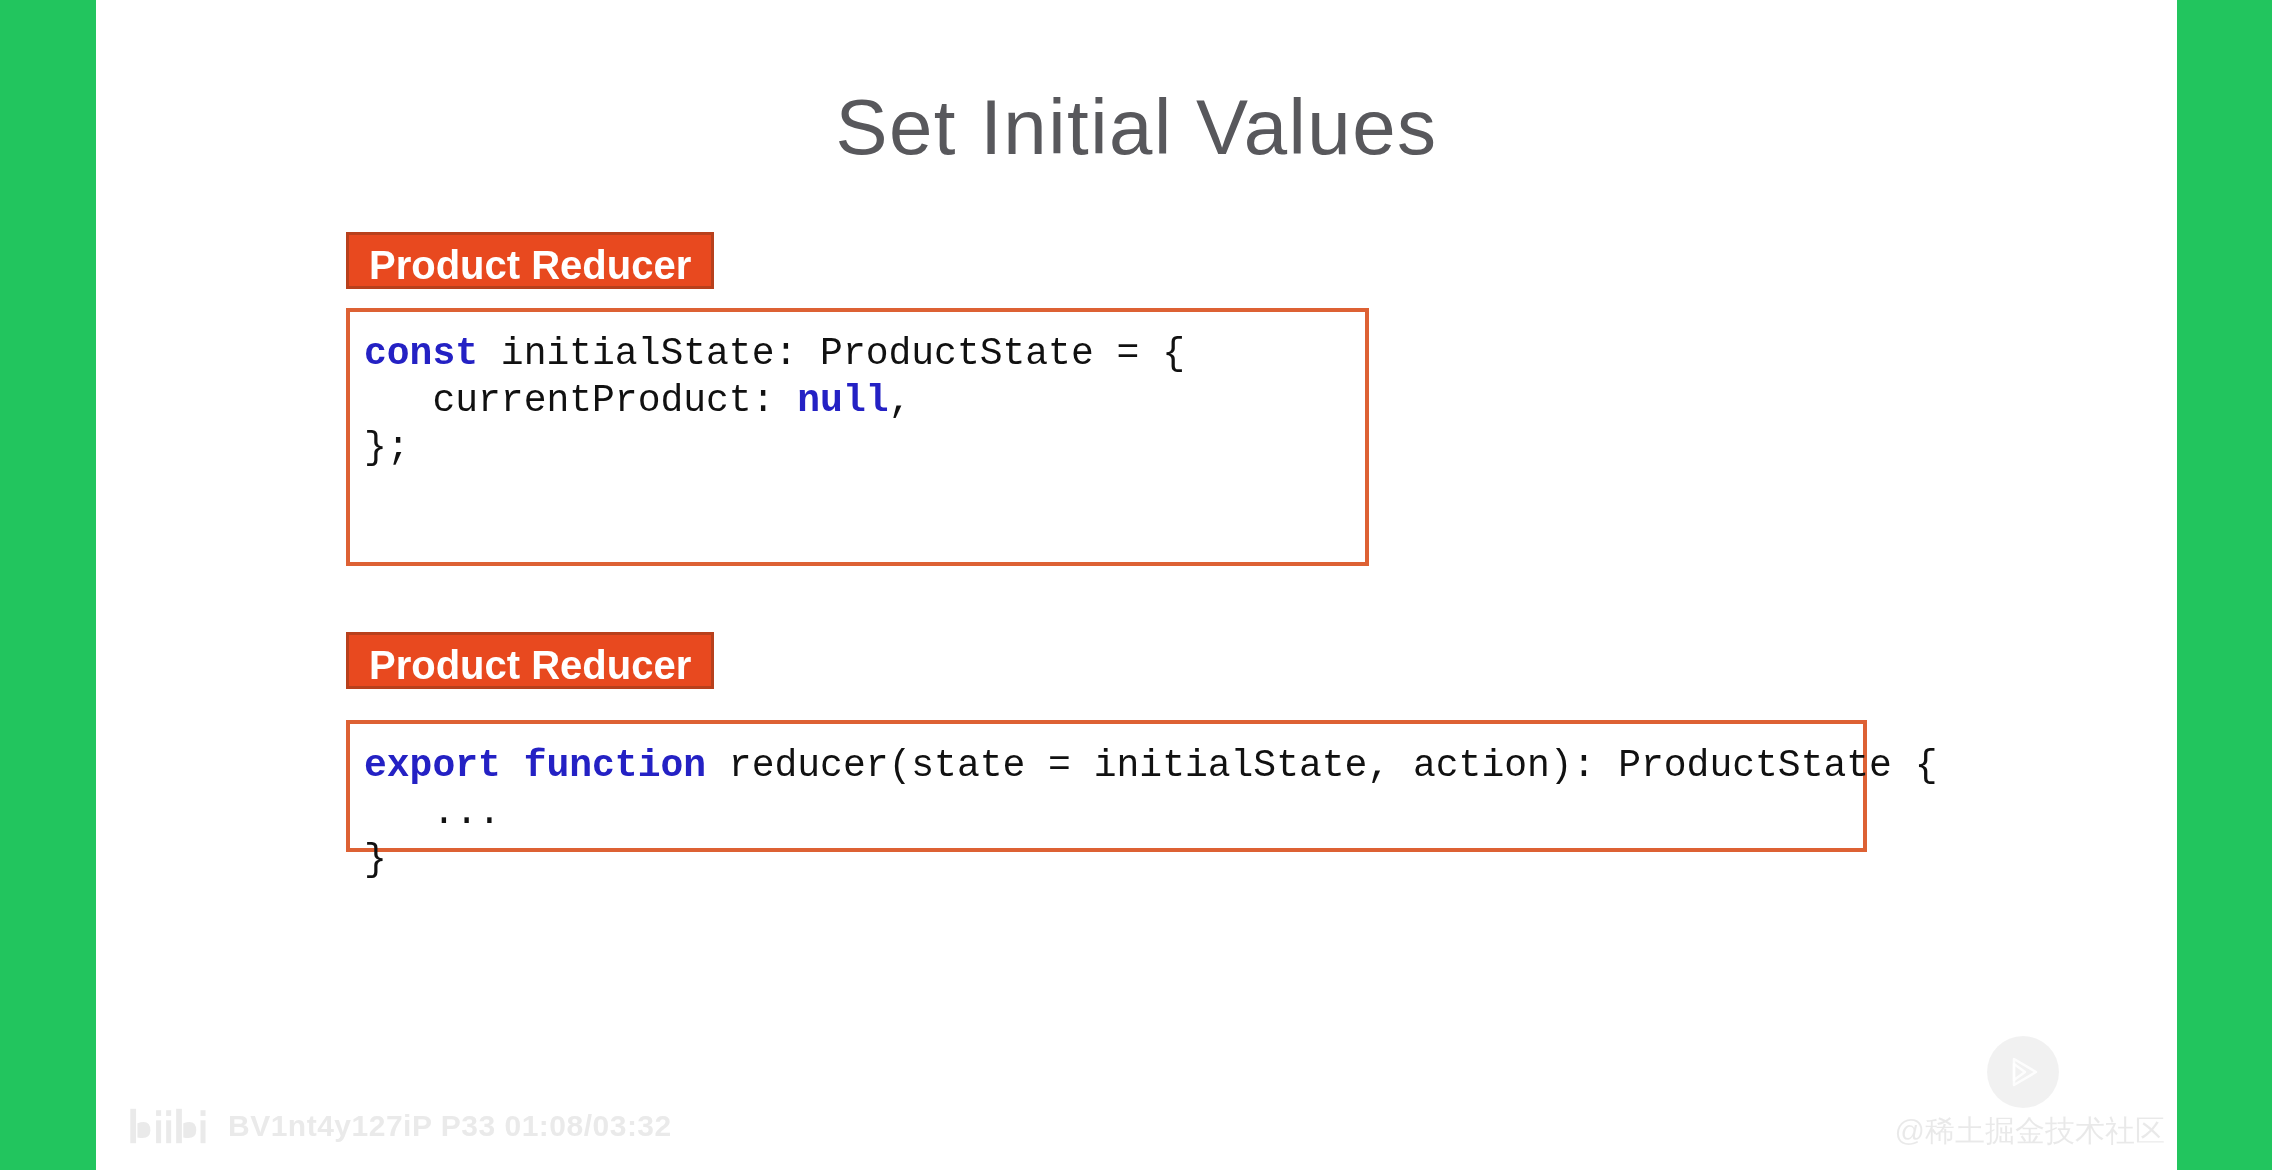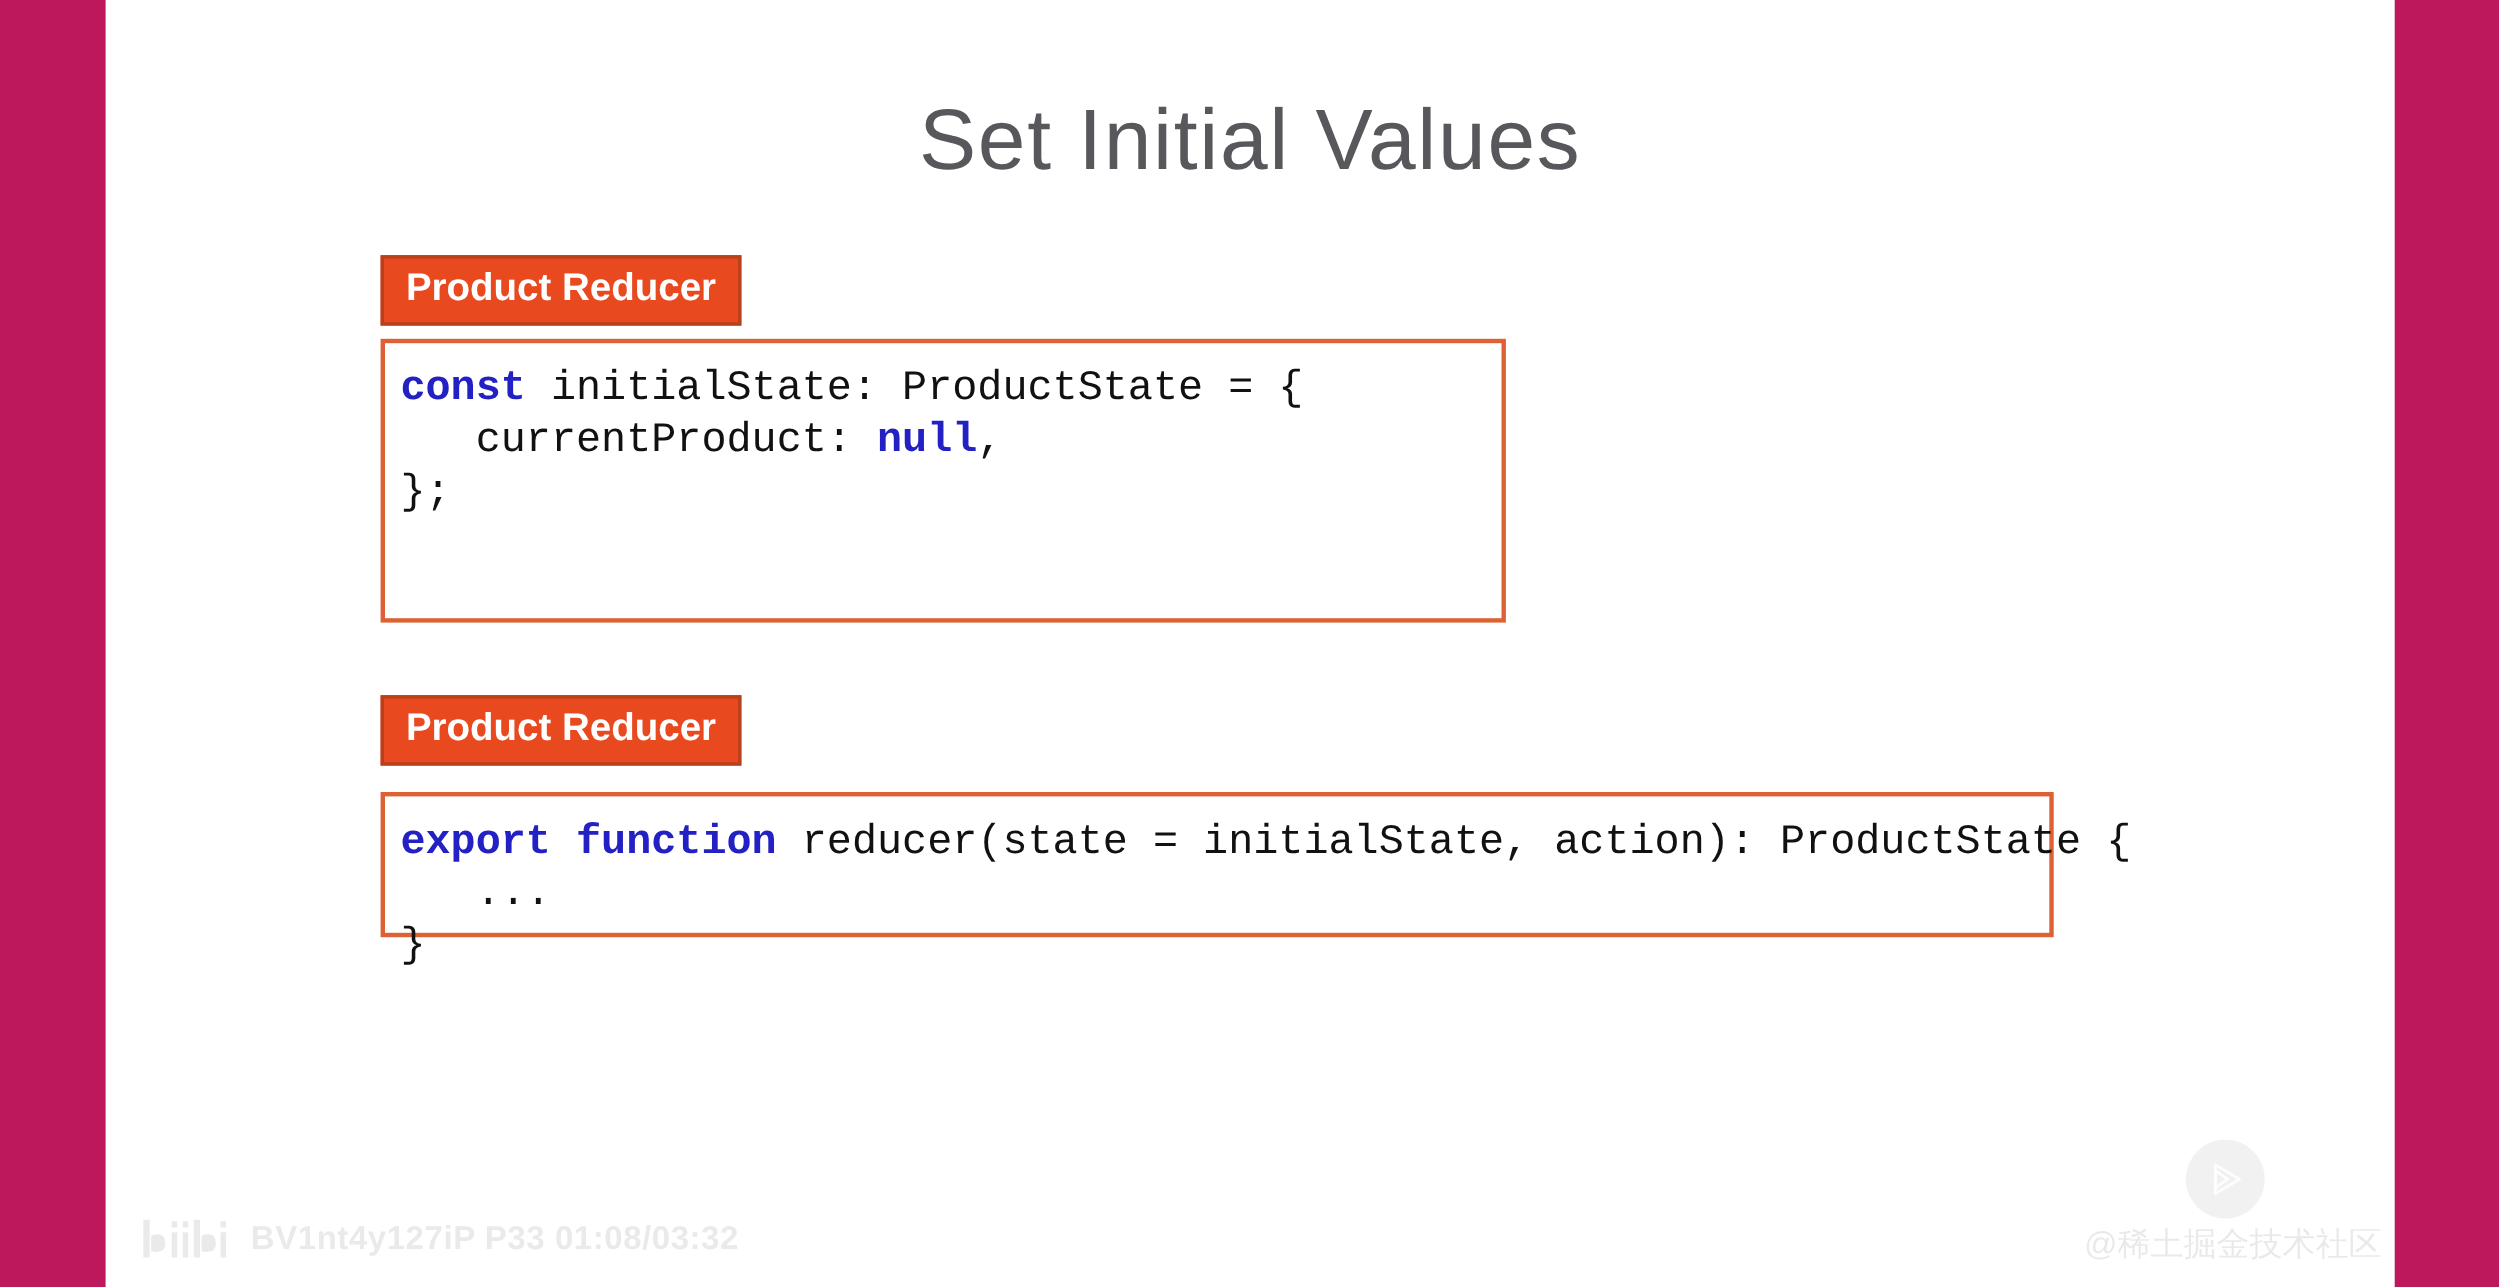--- a/index.html
+++ b/index.html
@@ -11,21 +11,21 @@
     width: 2272px;
     height: 1170px;
     overflow: hidden;
     font-family: "Liberation Sans", sans-serif;
   }
 
   #screen {
     position: relative;
     width: 2272px;
     height: 1170px;
-    background: #be185d;
+    background: #22c55e;
   }
 
   
   #slide {
     position: absolute;
     left: 96px;
     top: 0px;
     width: 2081px;
     height: 1170px;
     background: #ffffff;
@@ -53,25 +53,25 @@
   }
 
   
   .panel-tab {
     position: absolute;
     left: 0;
     top: 0;
     background: #e8491f;
     border: 3px solid #b8401c;
     box-sizing: border-box;
-    padding: 9px 20px 12px 20px;
+    padding: 9px 20px 0 20px;
     color: #ffffff;
     font-family: "Liberation Sans", sans-serif;
     font-weight: bold;
-    font-size: 35px;
+    font-size: 40px;
     line-height: 1.05;
     white-space: nowrap;
     z-index: 2;
   }
 
   
   .panel-body {
     position: absolute;
     left: 0;
     background: #ffffff;

